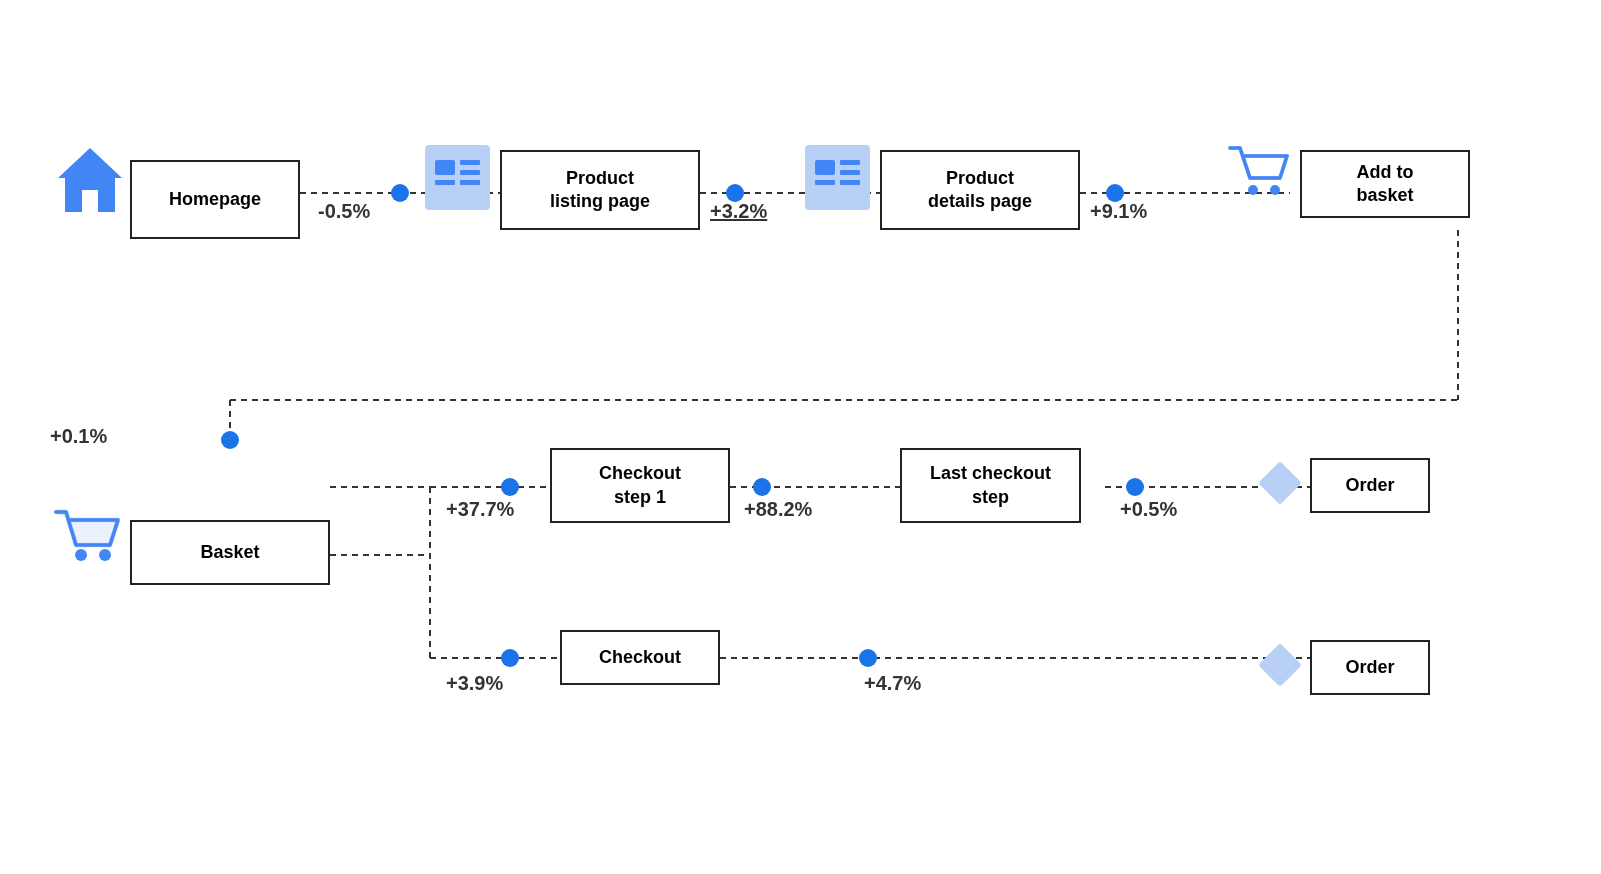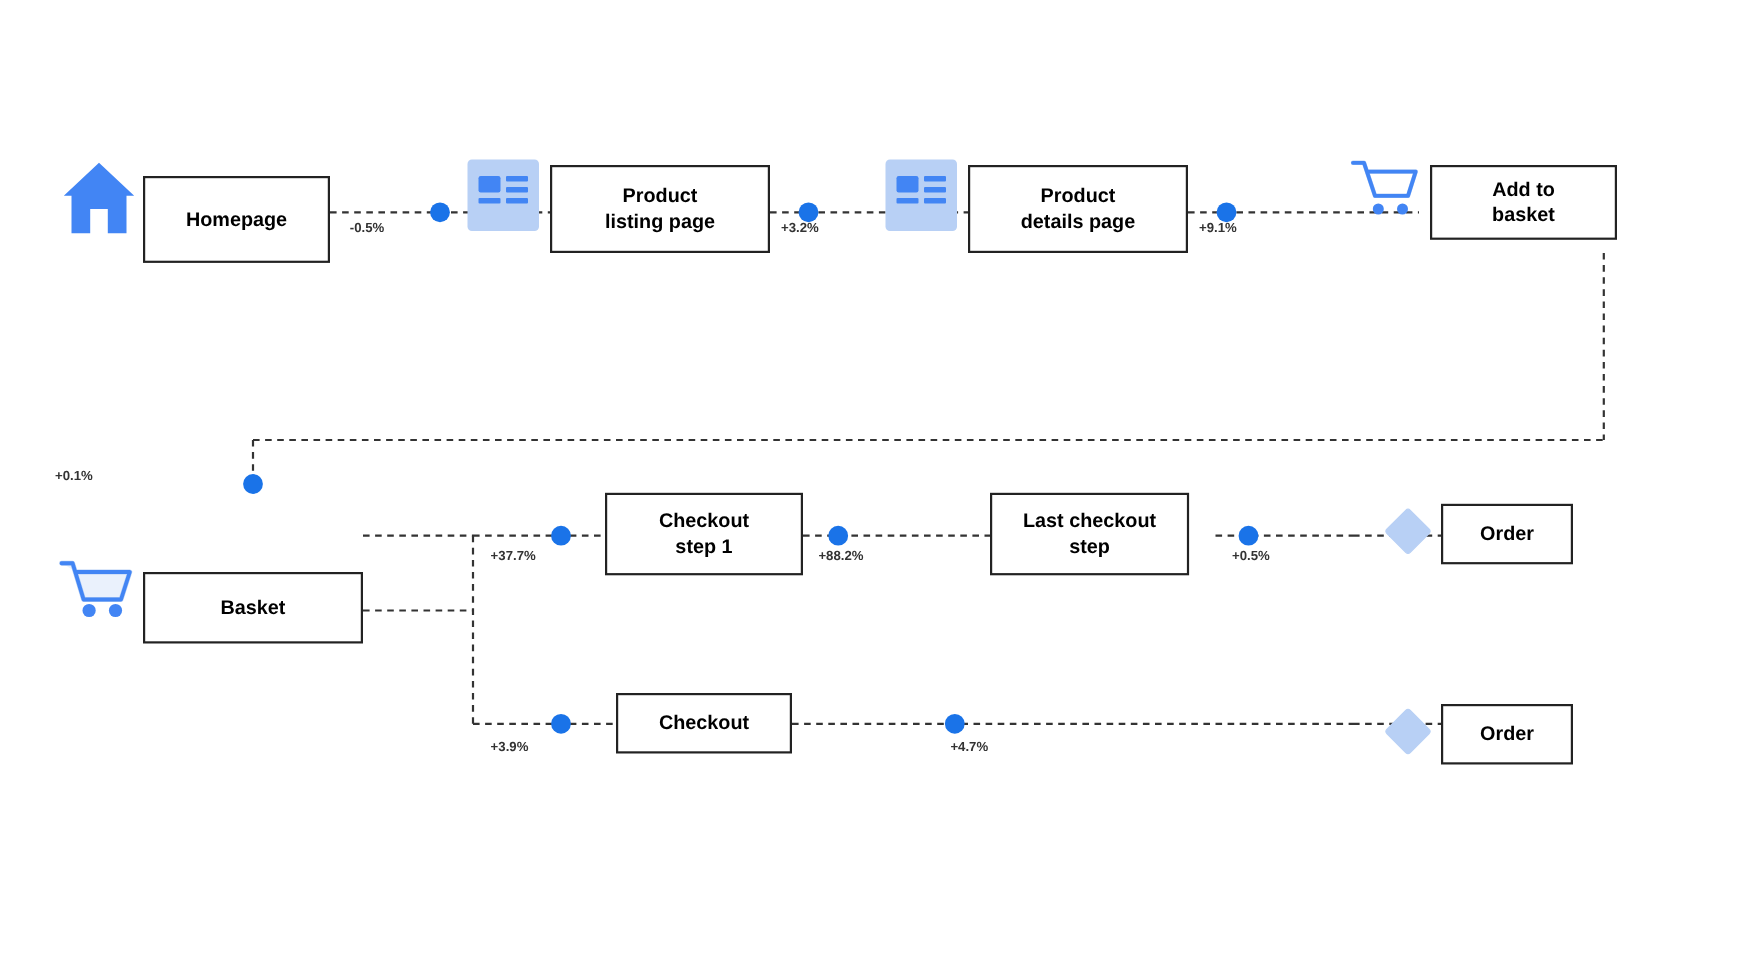--- a/index.html
+++ b/index.html
@@ -35,21 +35,21 @@
 
     
     .icon-wrap {
       position: absolute;
       z-index: 9;
     }
 
     
     .edge-label {
       position: absolute;
-      font-size: 12px;
+      font-size: 20px;
       font-weight: 600;
       color: #333;
       z-index: 11;
     }
 
     
     .dot {
       position: absolute;
       width: 18px;
       height: 18px;
@@ -227,21 +227,21 @@
 
   <div class="dot" style="left:1135px; top:487px;"></div>
 
   <div class="dot" style="left:510px; top:658px;"></div>
 
   <div class="dot" style="left:868px; top:658px;"></div>
 
   <div class="edge-label" style="left:318px; top:200px;">
     <span>-0.5%</span>
   </div>
-  <div class="edge-label" style="left:710px; top:200px;">
+  <div class="edge-label" style="left:710px; top:200px;text-decoration:underline;">
     <span>+3.2%</span>
   </div>
   <div class="edge-label" style="left:1090px; top:200px;">
     <span>+9.1%</span>
   </div>
 
   <div class="edge-label" style="left:50px; top:425px;">
     <span>+0.1%</span>
   </div>
 

